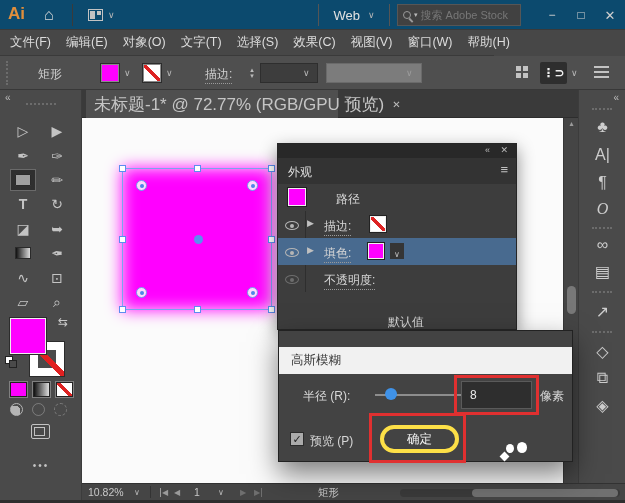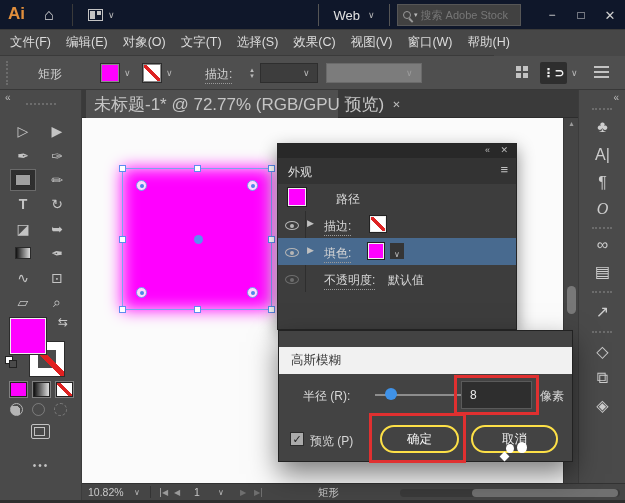--- a/index.html
+++ b/index.html
@@ -2,21 +2,21 @@
 <html><head>
 <meta charset="utf-8">
 <style>
   * { margin:0; padding:0; box-sizing:border-box; }
   html,body { width:625px; height:503px; }
   body { position:relative; overflow:hidden; background:#474747;
          font-family:"Liberation Sans","DejaVu Sans",sans-serif; color:#d4d4d4; }
   .abs { position:absolute; }
 
   
-  #titlebar { left:0; top:0; width:625px; height:30px; background:#0f172a; border-bottom:1px solid #3a3a3a; }
+  #titlebar { left:0; top:0; width:625px; height:30px; background:#0c4a6e; border-bottom:1px solid #3a3a3a; }
   #ai-logo { left:8px; top:4px; font-size:17px; font-weight:bold; color:#e08e3c; }
   #home-icon { left:44px; top:6px; font-size:16px; color:#d8d8d8; }
   .vsep { width:1px; background:#3a3a3a; }
   #arrange-icon { left:88px; top:9px; width:15px; height:12px; border:1px solid #c3c3c3; }
   #arrange-icon div { position:absolute; left:1px; top:1px; width:5px; height:8px; background:#c3c3c3; }
   #arrange-icon div+div { left:8px; width:4px; height:4px; }
   .chev { color:#b9b9b9; font-size:9px; }
   #arrange-chev { left:108px; top:10px; }
   #web-dd { left:318px; top:4px; width:72px; height:22px; display:flex; align-items:center; justify-content:center; gap:8px; border-left:1px solid #555; border-right:1px solid #555; }
   #web-dd span.lbl { font-size:13px; color:#e2e2e2; }
@@ -142,21 +142,21 @@
   #dlg-radius-label { left:24px; top:57px; font-size:12px; color:#d6d6d6; }
   #dlg-track { left:96px; top:63px; width:86px; height:2px; background:#8d8d8d; }
   #dlg-thumb { left:106px; top:57px; width:12px; height:12px; border-radius:50%; background:#3f92e8; }
   #dlg-input { left:182px; top:50px; width:71px; height:28px; background:#2e2e2e; border:1px solid #5a5a5a; color:#ececec; font-size:12px; padding-left:8px; font-family:inherit; outline:none; }
   #dlg-unit { left:261px; top:57px; font-size:12px; color:#d6d6d6; }
   .red-annot { border:3px solid #e03030; z-index:12; pointer-events:none; }
   #red1 { left:175px; top:44px; width:85px; height:40px; }
   #red2 { left:90px; top:82px; width:97px; height:50px; }
   #dlg-check { left:11px; top:101px; width:14px; height:14px; background:#ababab; border:1px solid #2c2c2c; color:#1e1e1e; font-size:11px; line-height:13px; text-align:center; }
   #dlg-preview-label { left:31px; top:102px; font-size:12px; color:#d6d6d6; }
-  .pill { top:94px; height:28px; border:2px solid #fde047; border-radius:15px; background:transparent; color:#f0f0f0; font-size:12.5px; display:flex; align-items:center; justify-content:center; font-family:inherit; }
+  .pill { top:94px; height:28px; border:4px solid #fde047; border-radius:15px; background:transparent; color:#f0f0f0; font-size:12.5px; display:flex; align-items:center; justify-content:center; font-family:inherit; }
   #dlg-ok { left:101px; width:79px; }
   #dlg-cancel { left:192px; width:87px; }
   .wmark { position:absolute; background:#fff; border-radius:50%; z-index:14; }
   #wm1 { left:227px; top:113px; width:8px; height:9px; }
   #wm2 { left:238px; top:111px; width:10px; height:11px; }
   #wm3 { left:222px; top:122px; width:7px; height:7px; border-radius:0; transform:rotate(45deg); }
 
   
   #statusbar { left:82px; top:483px; width:543px; height:17px; background:#454545; border-top:1px solid #323232; }
   #statusbar .s { position:absolute; top:2px; font-size:10.5px; color:#c9c9c9; }
@@ -387,35 +387,34 @@
   <div id="prow-fill" class="abs prow">
     <span class="eye"></span>
     <span class="rchev">▶</span>
     <span class="rlabel dotted-u">填色:</span>
     <span id="fill-sw"></span>
     <span id="fill-chev-chip"><span class="chev">∨</span></span>
   </div>
   <div id="prow-opacity" class="abs prow">
     <span class="eye eye-dim"></span>
     <span class="rlabel dotted-u">不透明度:</span>
-    <span class="rlabel" style="left:110px;border:none;">默认值</span>
+    <span class="rlabel" style="left:110px;border:none;margin-top:42px;">默认值</span>
   </div>
 </div>
 
 <div id="dialog" class="abs">
   <div id="dlg-title" class="abs">高斯模糊</div>
   <span id="dlg-radius-label" class="abs">半径 (R):</span>
   <div id="dlg-track" class="abs"></div>
   <div id="dlg-thumb" class="abs"></div>
   <input id="dlg-input" class="abs" value="8" style="">
   <span id="dlg-unit" class="abs">像素</span>
   <div id="dlg-check" class="abs">✓</div>
   <span id="dlg-preview-label" class="abs">预览 (P)</span>
   <button id="dlg-ok" class="abs pill">确定</button>
-  <button id="dlg-cancel" class="abs pill">取消</button>
   <div id="red1" class="abs red-annot"></div>
   <div id="red2" class="abs red-annot"></div>
   <span id="wm1" class="wmark"></span>
   <span id="wm2" class="wmark"></span>
   <span id="wm3" class="wmark"></span>
 </div>
 
 <div id="statusbar" class="abs">
   <span id="sb-zoom" class="s">10.82%</span>
   <span id="sb-zoom-chev" class="abs chev" style="font-size:8px;">∨</span>

